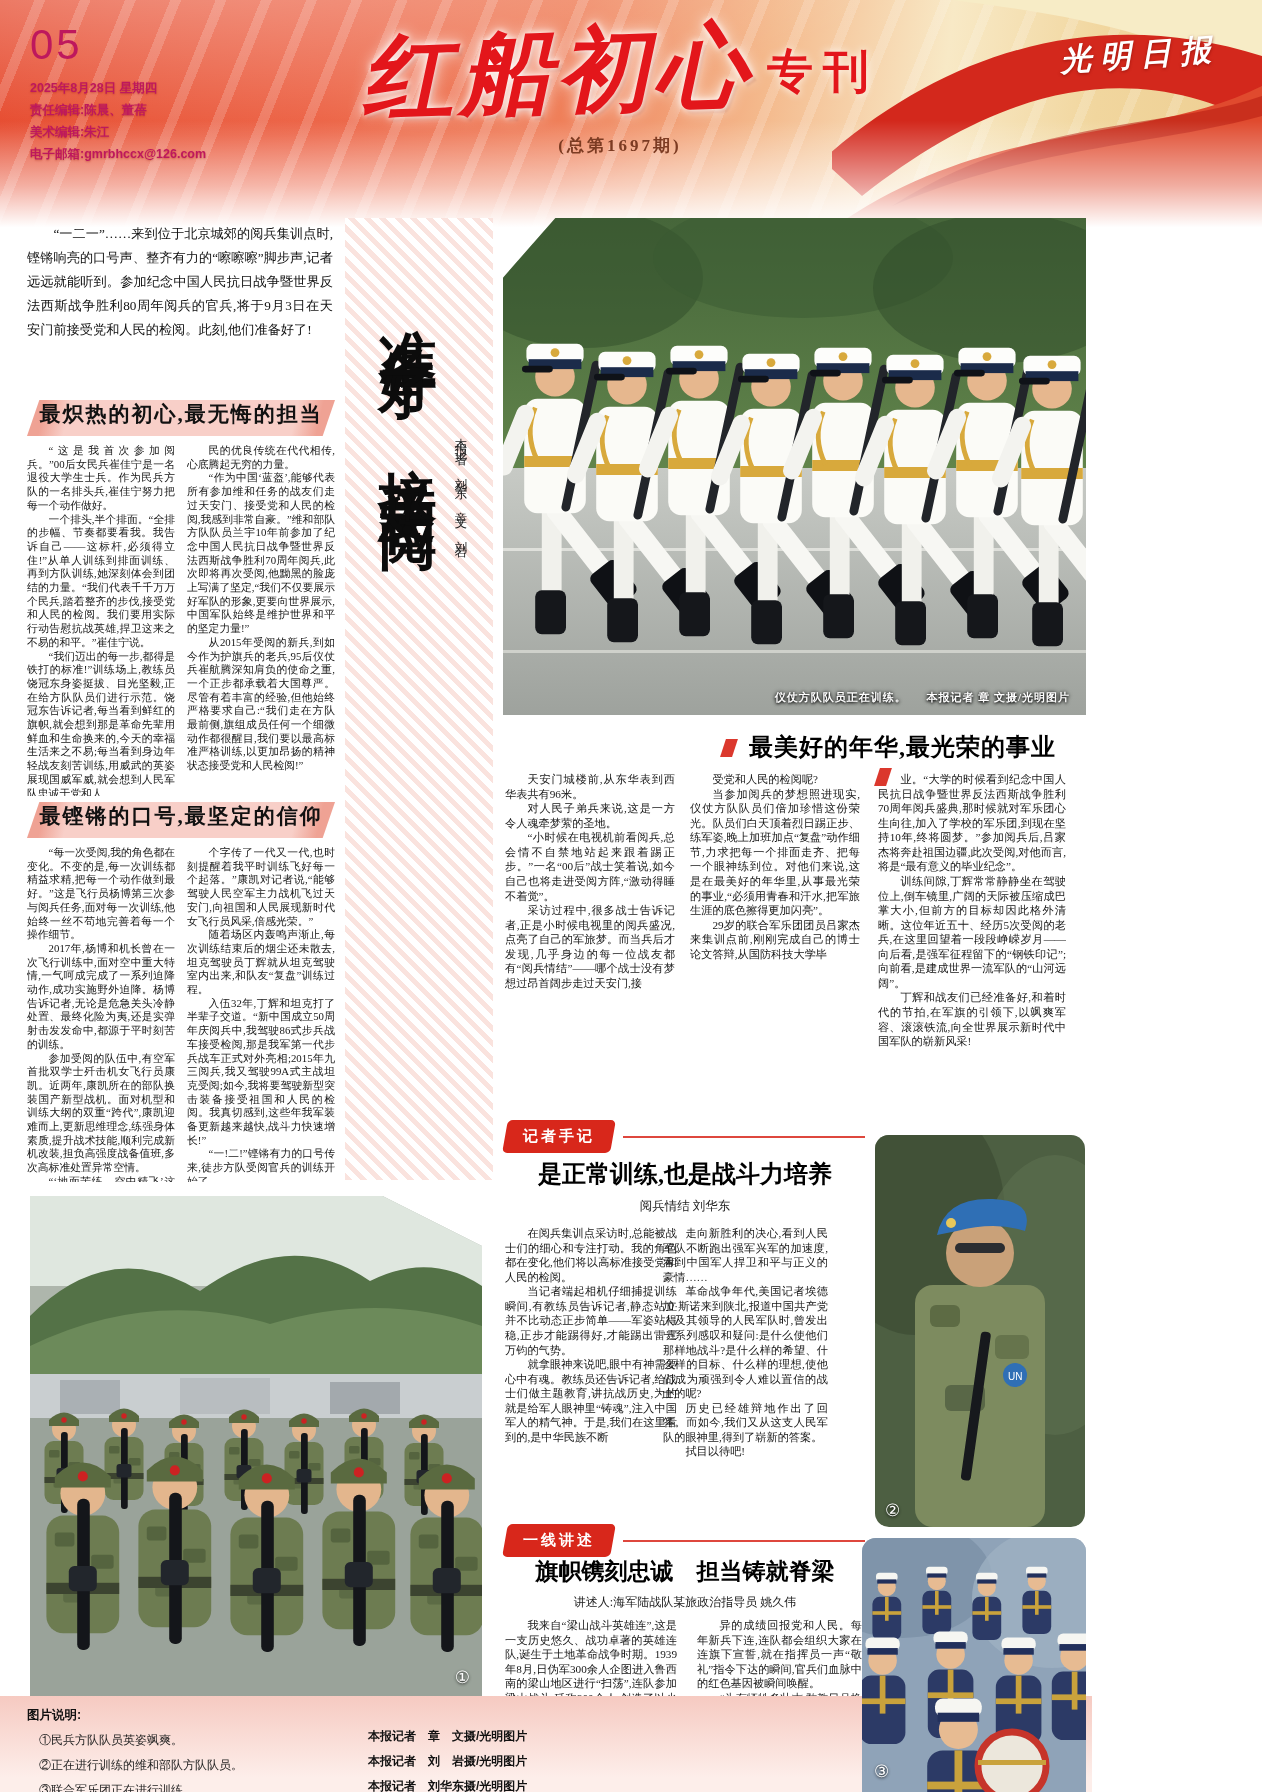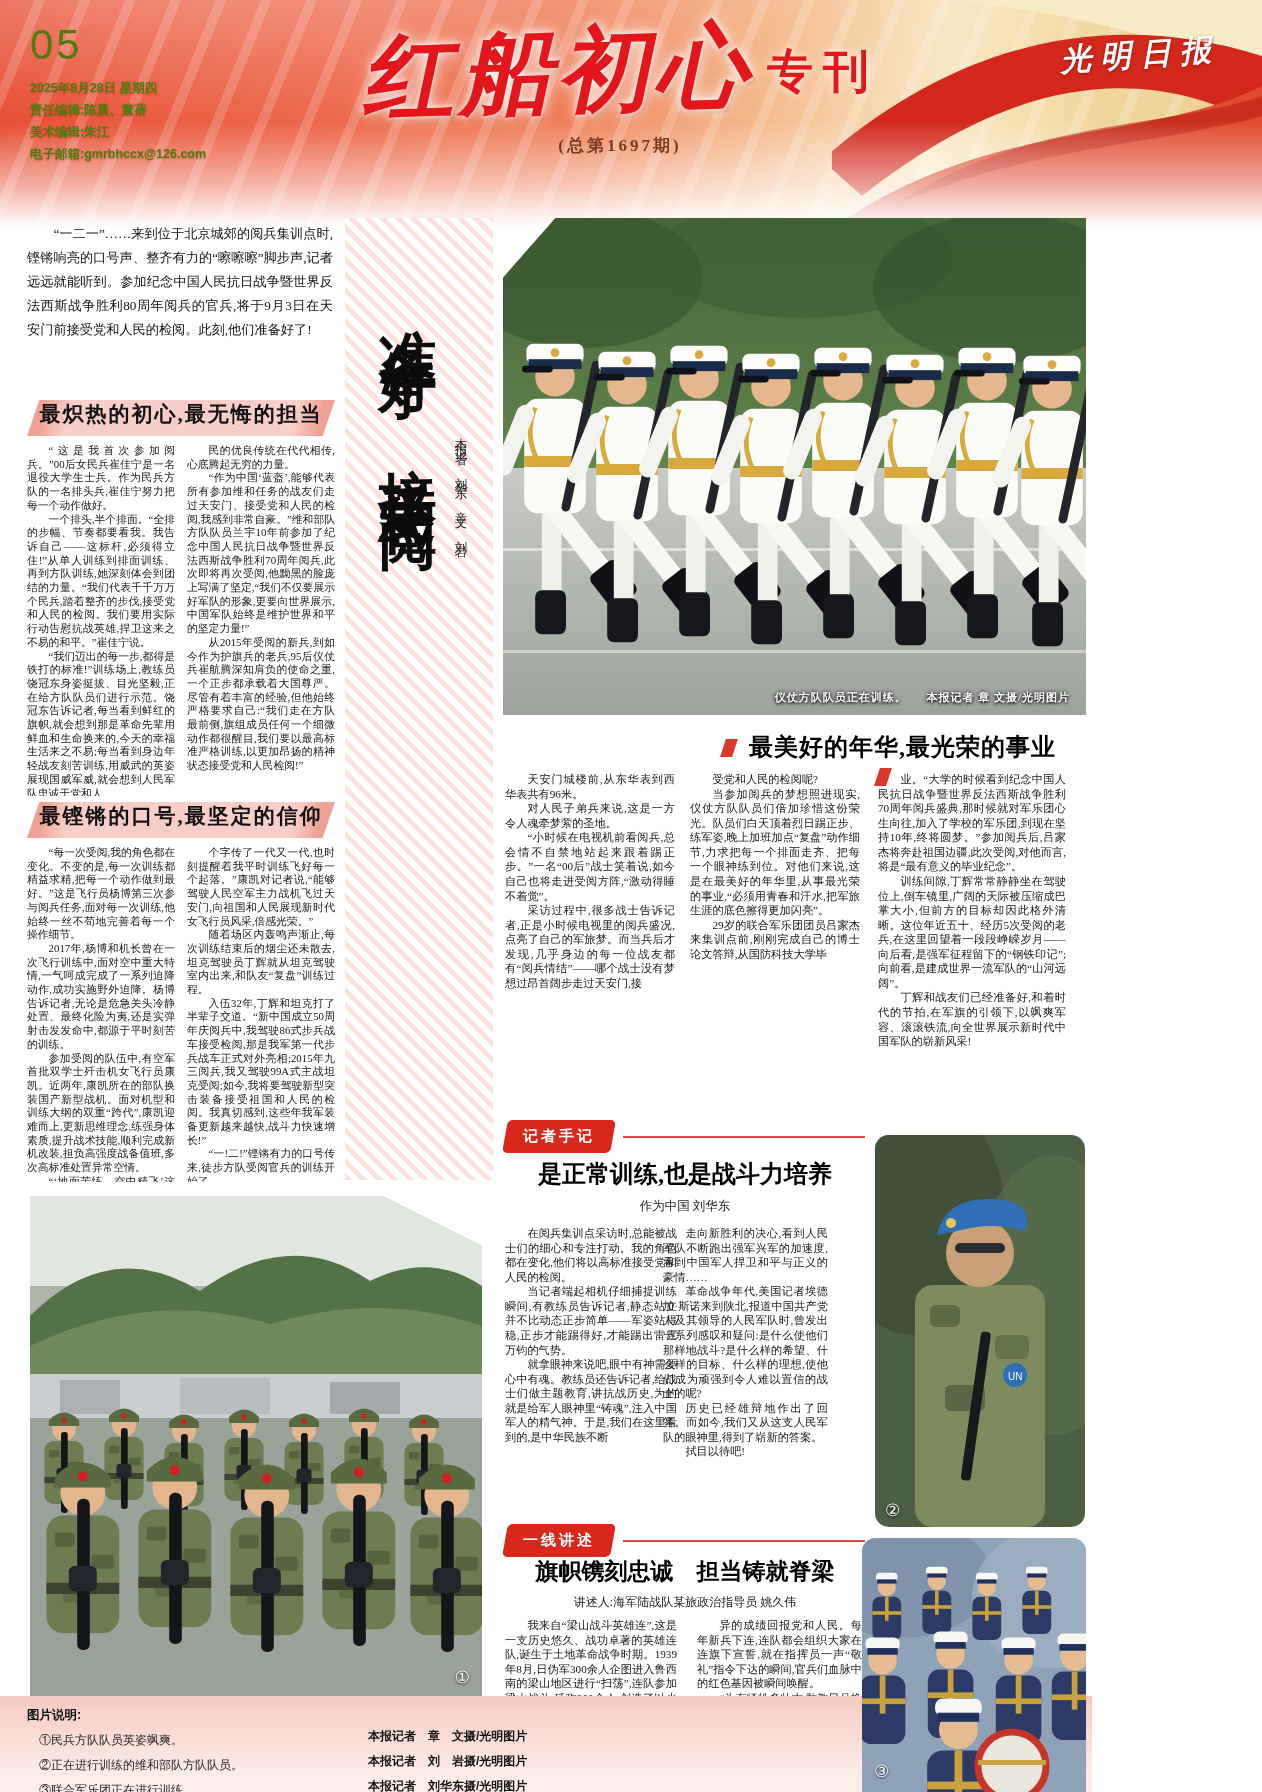--- a/index.html
+++ b/index.html
@@ -8,21 +8,21 @@
   
   .masthead{position:absolute;left:0;top:0;width:1262px;height:232px;overflow:hidden;}
   .mh-bg{position:absolute;inset:0;
     background:
       radial-gradient(ellipse at 15% -40%, rgba(255,255,255,.5), transparent 50%),
       linear-gradient(97deg,#e64a2e 0%,#ec6244 26%,#ef805a 45%,#f4b98c 60%,#f8e9c6 74%,#f1d69e 86%,#edcd90 100%);}
   .mh-rays{position:absolute;inset:-40px;opacity:.35;
     background:repeating-linear-gradient(112deg,rgba(255,255,255,.5) 0 10px,transparent 10px 42px);}
   .mh-fade{position:absolute;inset:0;background:linear-gradient(to bottom,transparent 52%,rgba(255,255,255,.55) 80%,#fff 98%);}
   .mh-ribbon{position:absolute;right:0;top:0;}
-  .mh-left{position:absolute;left:30px;top:24px;color:#4d7c0f;font-family:"Liberation Sans","DejaVu Sans",sans-serif;}
+  .mh-left{position:absolute;left:30px;top:24px;color:#be185d;font-family:"Liberation Sans","DejaVu Sans",sans-serif;}
   .pageno{font-size:42px;letter-spacing:3px;line-height:1;font-weight:400;}
   .mh-meta{margin-top:12px;font-size:12.5px;font-weight:700;line-height:1.75;text-shadow:0 1px 2px rgba(160,30,10,.4);}
   .mh-center{position:absolute;left:280px;top:26px;width:680px;text-align:center;}
   .brand{display:inline-block;font-size:92px;font-weight:700;font-style:italic;color:#e3161b;letter-spacing:6px;line-height:1;
          transform:rotate(-2deg);
          text-shadow:0 0 6px #fff,0 0 16px rgba(255,255,255,.95),3px 4px 2px rgba(140,20,8,.18);}
   .brand-suffix{display:inline-block;font-size:46px;font-weight:700;font-style:normal;color:#e3161b;letter-spacing:10px;
          margin-left:14px;vertical-align:16px;text-shadow:0 0 8px #fff;}
   .issue{margin-top:16px;font-size:17px;letter-spacing:3px;color:#7c3b22;font-weight:700;}
   .paper-name{position:absolute;right:42px;top:34px;color:#fff;font-size:31px;font-weight:700;font-style:italic;
@@ -218,21 +218,21 @@
       <p class="para">业。“大学的时候看到纪念中国人民抗日战争暨世界反法西斯战争胜利70周年阅兵盛典,那时候就对军乐团心生向往,加入了学校的军乐团,到现在坚持10年,终将圆梦。”参加阅兵后,吕家杰将奔赴祖国边疆,此次受阅,对他而言,将是“最有意义的毕业纪念”。</p>
       <p class="para">训练间隙,丁辉常常静静坐在驾驶位上,倒车镜里,广阔的天际被压缩成巴掌大小,但前方的目标却因此格外清晰。这位年近五十、经历5次受阅的老兵,在这里回望着一段段峥嵘岁月——向后看,是强军征程留下的“钢铁印记”;向前看,是建成世界一流军队的“山河远阔”。</p>
       <p class="para">丁辉和战友们已经准备好,和着时代的节拍,在军旗的引领下,以飒爽军容、滚滚铁流,向全世界展示新时代中国军队的崭新风采!</p>
     </div>
 
   <div class="lbl-row" style="top:1120px;">
     <span class="lbl"><i>记者手记</i></span>
     <span class="lbl-line"></span>
   </div>
   <div class="sec-title" style="top:1158px;font-size:24px;">是正常训练,也是战斗力培养</div>
-  <div class="sec-byline" style="top:1198px;">作为中国 刘华东</div>
+  <div class="sec-byline" style="top:1198px;">阅兵情结 刘华东</div>
   <div class="col col-md" style="left:505px;top:1226px;width:172px;height:280px;">
       <p class="para">在阅兵集训点采访时,总能被战士们的细心和专注打动。我的角色都在变化,他们将以高标准接受党和人民的检阅。</p>
       <p class="para">当记者端起相机仔细捕捉训练瞬间,有教练员告诉记者,静态站立并不比动态正步简单——军姿站得稳,正步才能踢得好,才能踢出雷霆万钧的气势。</p>
       <p class="para">就拿眼神来说吧,眼中有神需要心中有魂。教练员还告诉记者,给战士们做主题教育,讲抗战历史,为的就是给军人眼神里“铸魂”,注入中国军人的精气神。于是,我们在这里看到的,是中华民族不断</p>
     </div>
   <div class="col col-md" style="left:663px;top:1226px;width:165px;height:280px;">
       <p class="para">走向新胜利的决心,看到人民军队不断跑出强军兴军的加速度,看到中国军人捍卫和平与正义的豪情……</p>
       <p class="para">革命战争年代,美国记者埃德加·斯诺来到陕北,报道中国共产党人及其领导的人民军队时,曾发出一系列感叹和疑问:是什么使他们那样地战斗?是什么样的希望、什么样的目标、什么样的理想,使他们成为顽强到令人难以置信的战士的呢?</p>
       <p class="para">历史已经雄辩地作出了回答。而如今,我们又从这支人民军队的眼神里,得到了崭新的答案。</p>
       <p class="para">拭目以待吧!</p>

